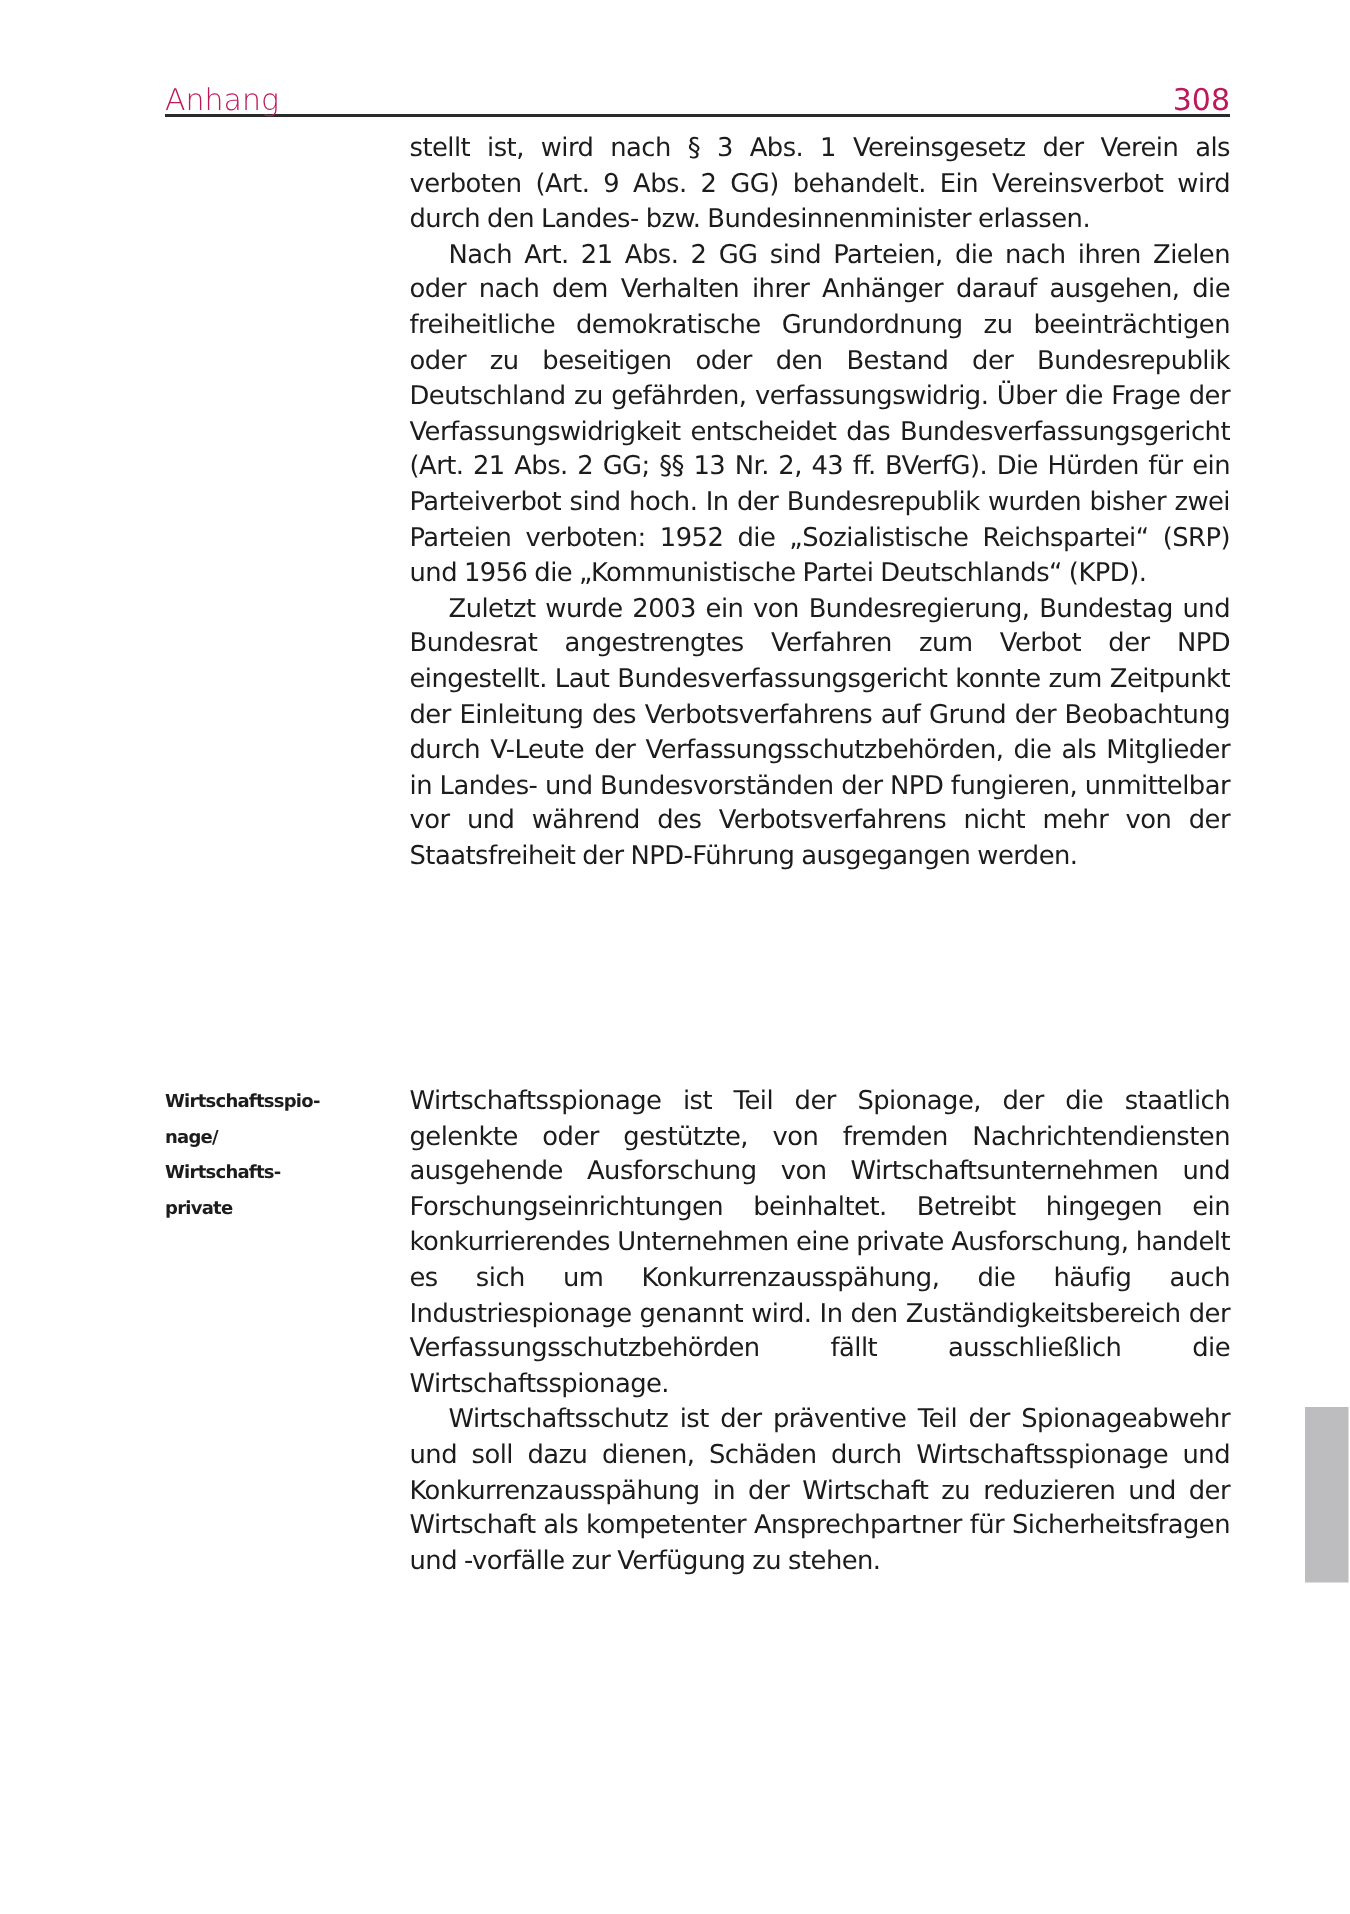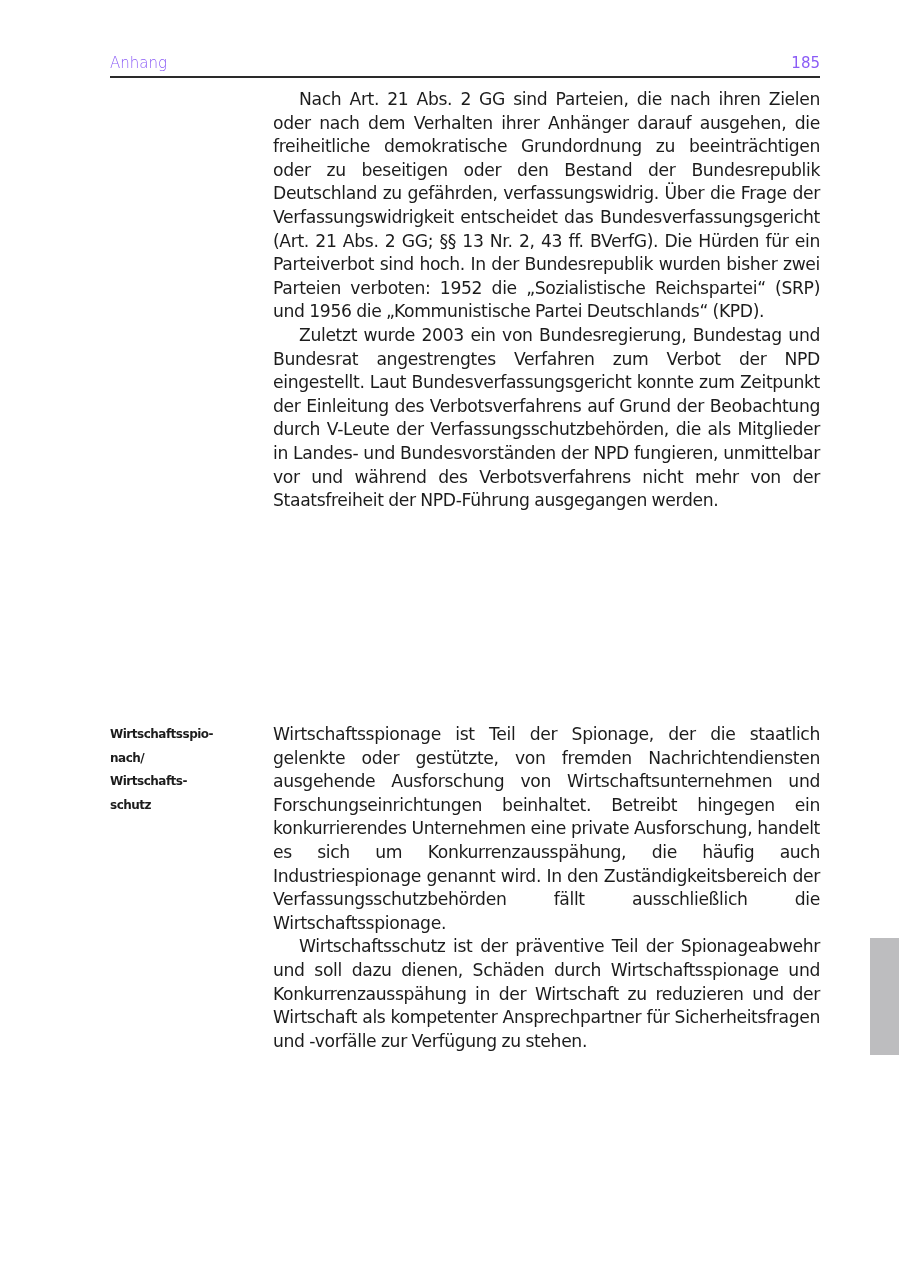--- a/index.html
+++ b/index.html
@@ -15,22 +15,22 @@
       font-family: "DejaVu Sans", "Liberation Sans", sans-serif;
       color: #1c1c1c;
     }
     .running-head {
       position: absolute;
       left: 110px;
       top: 52px;
       width: 710px;
       height: 24px;
       border-bottom: 2px solid #2a2a2a;
-      font-size: 15px;
-      color: #8b5cf6;
+      font-size: 20px;
+      color: #be185d;
       text-decoration: underline;
     }
     .running-head .section {
       position: absolute;
       left: 0;
       top: 2px;
       font-weight: 300;
     }
     .running-head .page-number {
       position: absolute;
@@ -76,33 +76,34 @@
       width: 29px;
       height: 117px;
       background: #bdbdbf;
     }
   </style>
 </head>
 <body>
 
 <div class="running-head">
   <span class="section">Anhang</span>
-  <span class="page-number">185</span>
+  <span class="page-number">308</span>
 </div>
 
 <div class="body-col" style="top: 88px;">
+  <p>stellt ist, wird nach § 3 Abs. 1 Vereinsgesetz der Verein als verboten (Art. 9 Abs. 2 GG) behandelt. Ein Vereinsverbot wird durch den Landes- bzw. Bundesinnenminister erlassen.</p>
   <p class="indent">Nach Art. 21 Abs. 2 GG sind Parteien, die nach ihren Zielen oder nach dem Verhalten ihrer Anhänger darauf ausgehen, die freiheitliche demokratische Grundordnung zu beeinträch­tigen oder zu beseitigen oder den Bestand der Bundesrepu­blik Deutschland zu gefährden, verfassungswidrig. Über die Frage der Verfassungswidrigkeit entscheidet das Bundesver­fassungsgericht (Art. 21 Abs. 2 GG; §§ 13 Nr. 2, 43 ff. BVerfG). Die Hürden für ein Parteiverbot sind hoch. In der Bundesre­publik wurden bisher zwei Parteien verboten: 1952 die „Sozi­alistische Reichspartei“ (SRP) und 1956 die „Kommunistische Partei Deutschlands“ (KPD).</p>
   <p class="indent">Zuletzt wurde 2003 ein von Bundesregierung, Bundestag und Bundesrat angestrengtes Verfahren zum Verbot der NPD eingestellt. Laut Bundesverfassungsgericht konnte zum Zeit­punkt der Einleitung des Verbotsverfahrens auf Grund der Beobachtung durch V-Leute der Verfassungsschutzbehörden, die als Mitglieder in Landes- und Bundesvorständen der NPD fungieren, unmittelbar vor und während des Verbotsverfah­rens nicht mehr von der Staatsfreiheit der NPD-Führung aus­gegangen werden.</p>
 </div>
 
 <div class="entry-term" style="top: 723px;">
   <span>Wirtschaftsspio-</span>
-  <span>nach/</span>
+  <span>nage/</span>
   <span>Wirtschafts-</span>
-  <span>schutz</span>
+  <span>private</span>
 </div>
 
 <div class="body-col" style="top: 723px;">
   <p><span>Wirtschaftsspionage ist Teil der Spionage, der die staatlich gelenkte oder gestützte, von fremden </span><span class="underline">Nachrichtendiensten</span><span> ausgehende Ausforschung von Wirtschaftsunternehmen und Forschungseinrichtungen beinhaltet. Betreibt hingegen ein konkurrierendes Unternehmen eine private Ausforschung, handelt es sich um Konkurrenzausspähung, die häufig auch Industriespionage genannt wird. In den Zuständigkeitsbe­reich der Verfassungsschutzbehörden fällt ausschließlich die Wirtschaftsspionage.</span></p>
   <p class="indent">Wirtschaftsschutz ist der präventive Teil der Spionageab­wehr und soll dazu dienen, Schäden durch Wirtschaftsspiona­ge und Konkurrenzausspähung in der Wirtschaft zu reduzie­ren und der Wirtschaft als kompetenter Ansprechpartner für Sicherheitsfragen und -vorfälle zur Verfügung zu stehen.</p>
 </div>
 
 <div class="thumb-tab"></div>
 
 </body></html>

